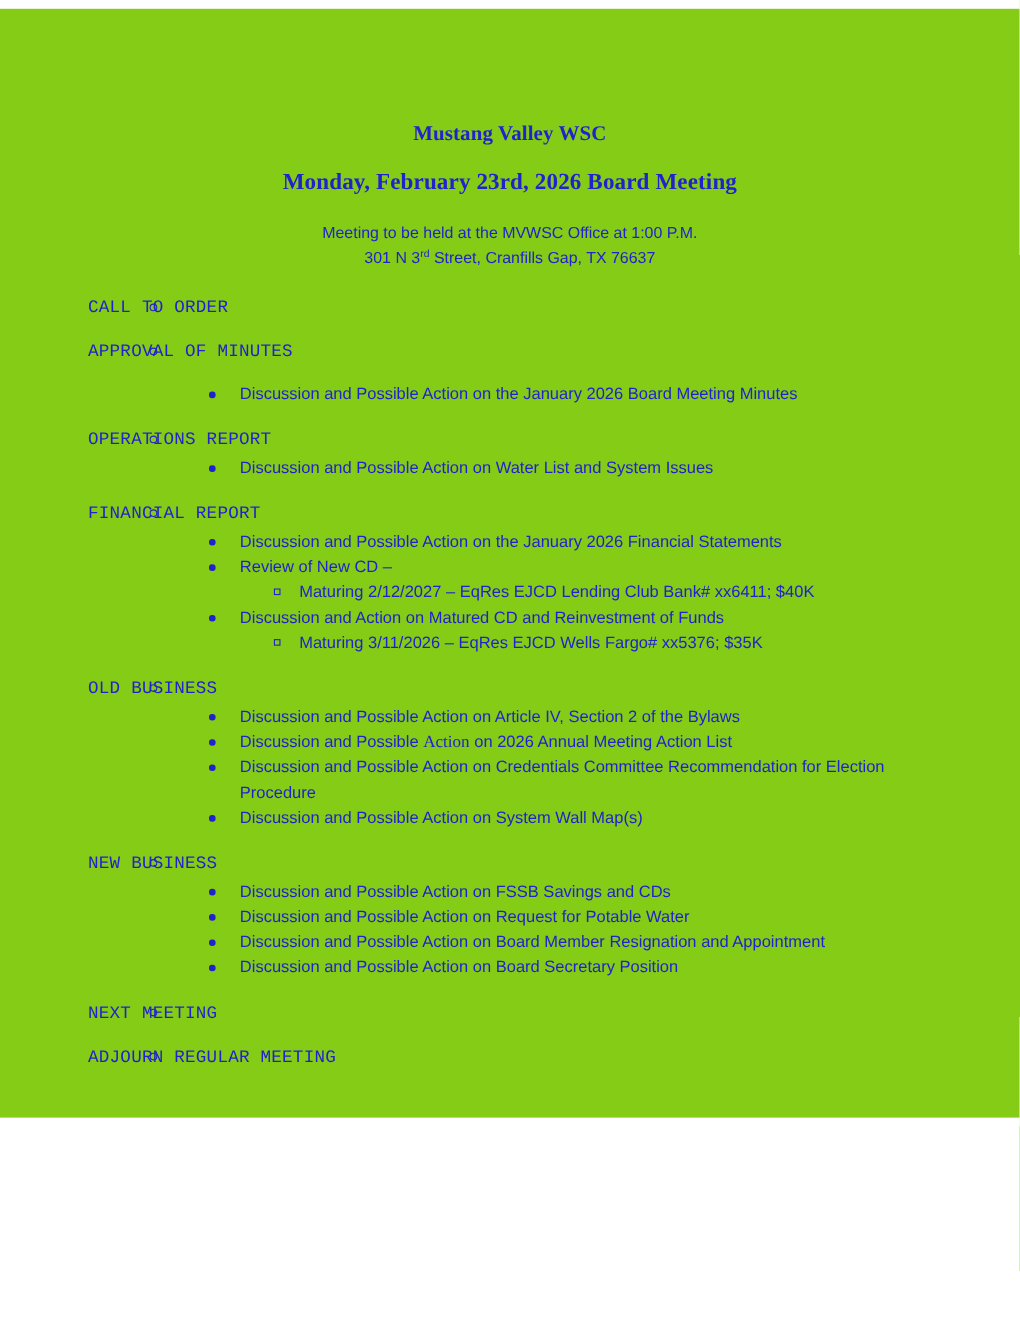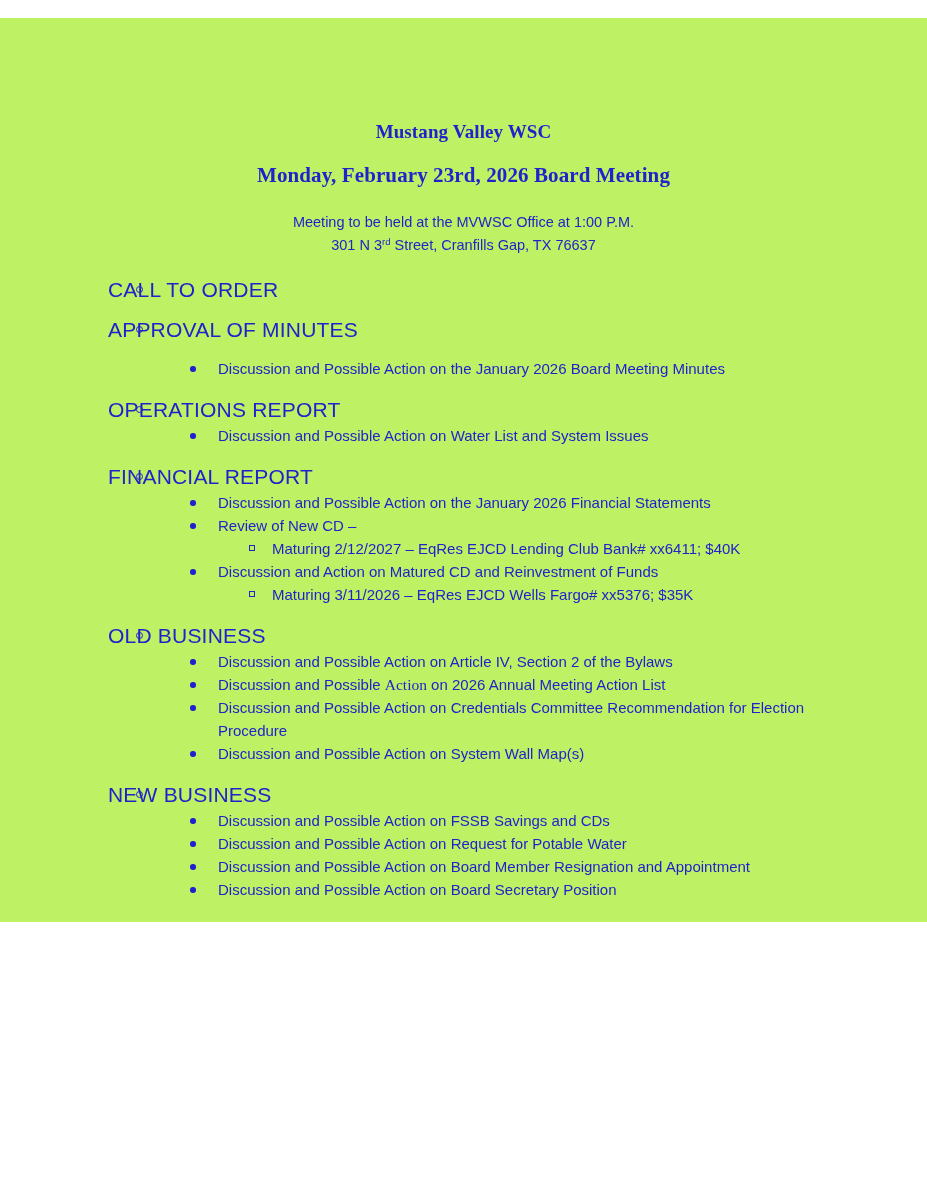--- a/index.html
+++ b/index.html
@@ -4,23 +4,23 @@
 <title>Meeting Agenda</title>
 <style>
   html, body {
     margin: 0;
     padding: 0;
     background: #ffffff;
   }
   .page {
     position: relative;
     width: 927px;
-    height: 904px;
-    margin: 18px auto;
-    background: #bef264;
+    height: 1008px;
+    margin: 8px auto;
+    background: #84cc16;
     overflow: hidden;
     font-family: "Liberation Sans", sans-serif;
     color: #2222cc;
     -webkit-font-smoothing: antialiased;
   }
 
   
   .header {
     position: absolute;
     left: 0;
@@ -68,23 +68,23 @@
     left: 0;
     top: 262px;
     width: 927px;
   }
 
   .section { position: relative; }
 
   
   .lvl1 {
     position: relative;
-    padding-left: 108px;
-    font-family: Liberation Sans, sans-serif;
-    font-size: 21px;
+    padding-left: 80px;
+    font-family: Liberation Mono, monospace;
+    font-size: 16px;
     letter-spacing: 0.2px;
     line-height: 20px;
     color: #2222cc;
     white-space: nowrap;
   }
   .lvl1 .marker {
     position: absolute;
     left: 136px;
     top: 6px;
     width: 7px;

